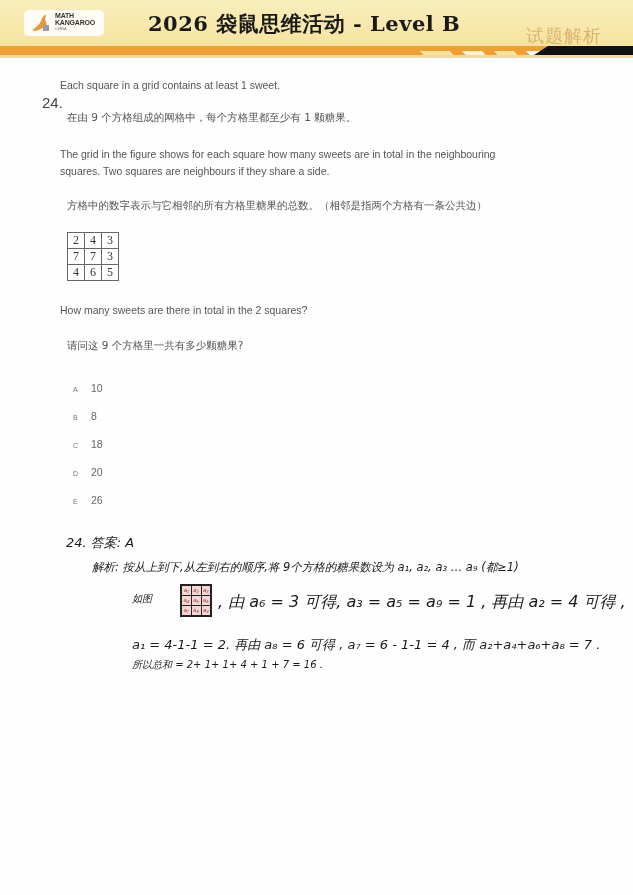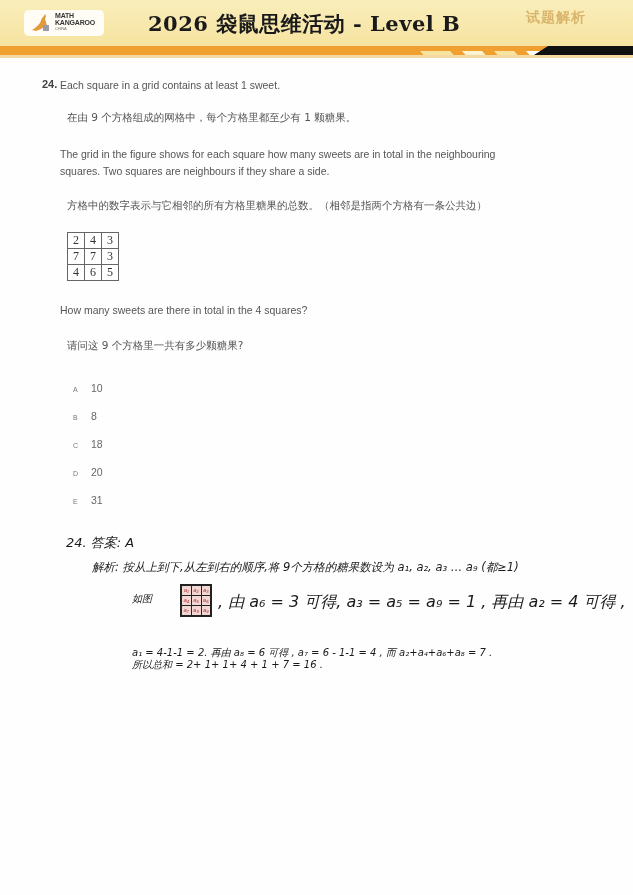--- a/index.html
+++ b/index.html
@@ -10,30 +10,30 @@
   .banner { position: absolute; left: 0; top: 0; width: 633px; height: 46px; background: #f7e7a8;
             background: linear-gradient(180deg, #f9eebb 0%, #f6e3a0 100%); padding-left: 14px; }
   .logo { position: absolute; left: 24px; top: 10px; width: 80px; height: 26px; background: #fffdf6;
           border-radius: 5px; display: flex; align-items: center; padding-left: 6px; }
   .logo-roo { width: 22px; height: 20px; position: relative; }
   .logo-roo svg { width: 22px; height: 20px; }
   .logo-text { font-family: "Liberation Sans", sans-serif; font-size: 7px; line-height: 6.5px; color: #333; font-weight: bold; margin-left: 3px; letter-spacing: -0.2px; }
   .logo-text .small { font-size: 4px; color: #777; font-weight: normal; }
   .title { position: absolute; left: 148px; top: 10px; font-family: "DejaVu Serif", "Liberation Serif", serif;
            font-weight: bold; font-size: 21px; color: #1a1a1a; letter-spacing: 0.5px; white-space: nowrap; }
-  .tag { position: absolute; left: 526px; top: 9px; font-family: "DejaVu Serif", serif; font-weight: bold;
-         font-size: 14px; color: #d9b46c; letter-spacing: 1px; }
+  .tag { position: absolute; left: 526px; top: 24px; font-family: "DejaVu Serif", serif; font-weight: normal;
+         font-size: 18px; color: #d9b46c; letter-spacing: 1px; }
   .stripe-orange { position: absolute; left: 0; top: 46px; width: 633px; height: 9px; background: #f0a030; }
   .stripe-light { position: absolute; left: 0; top: 55px; width: 633px; height: 3px; background: #f4d9a0; }
   .stripe-deco { position: absolute; left: 410px; top: 46px; width: 140px; height: 9px; overflow: hidden; }
   .stripe-black { position: absolute; left: 548px; top: 46px; width: 85px; height: 9px; background: #111; }
   .stripe-black:before { content: ""; position: absolute; left: -14px; top: 0; border-right: 14px solid #111; border-top: 9px solid transparent; }
 
   
-  .q-num { position: absolute; left: 42px; top: 78px; font-size: 11px; font-weight: bold; color: #444; }
+  .q-num { position: absolute; left: 42px; top: 94px; font-size: 15px; font-weight: normal; color: #444; }
   .q-line { position: absolute; left: 60px; font-size: 10.5px; color: #555; white-space: nowrap; }
   .q-zh { position: absolute; left: 67px; font-size: 10.5px; color: #555; white-space: nowrap; font-family: "DejaVu Sans", sans-serif; text-align: center; }
 
   .grid { position: absolute; left: 67px; top: 232px; border-collapse: collapse; border: 1.5px solid #555; }
   .grid td { width: 17px; height: 16px; border: 1px solid #666; text-align: center; vertical-align: middle;
              font-family: "Liberation Serif", "DejaVu Serif", serif; font-size: 12px; color: #333; padding: 0; }
 
   .choice { position: absolute; left: 73px; font-size: 10.5px; color: #666; white-space: nowrap; }
   .choice .letter { font-size: 7px; color: #777; display: inline-block; width: 18px; }
 
@@ -96,37 +96,37 @@
     <td>3</td>
   </tr>
   <tr>
     <td>4</td>
     <td>6</td>
     <td>5</td>
   </tr>
 </tbody>
   </table>
 
-<div class="q-line" style="top:304px">How many sweets are there in total in the 4 squares?</div>
+<div class="q-line" style="top:304px">How many sweets are there in total in the 2 squares?</div>
 <div class="q-zh" style="top:339px">请问这 9 个方格里一共有多少颗糖果?</div>
 
 <div class="choice" style="top:382px">
   <span class="letter">A</span><span>10</span>
 </div>
 <div class="choice" style="top:410px">
   <span class="letter">B</span><span>8</span>
 </div>
 <div class="choice" style="top:438px">
   <span class="letter">C</span><span>18</span>
 </div>
 <div class="choice" style="top:466px">
   <span class="letter">D</span><span>20</span>
 </div>
 <div class="choice" style="top:494px">
-  <span class="letter">E</span><span>31</span>
+  <span class="letter">E</span><span>26</span>
 </div>
 
 <div class="hw" style="left:66px; top:534px; font-size:13px;">24. 答案: A</div>
 <div class="hw" style="left:92px; top:560px; font-size:11.5px;font-style:italic;">解析: 按从上到下,从左到右的顺序,将 9个方格的糖果数设为 a₁, a₂, a₃ … a₉ (都≥1)</div>
 <div class="hw" style="left:132px; top:592px; font-size:10px;">如图</div>
 <table class="hw-grid">
   <tbody>
       <tr>
     <td>a₁</td>
     <td>a₂</td>
@@ -138,14 +138,14 @@
     <td>a₆</td>
   </tr>
   <tr>
     <td>a₇</td>
     <td>a₈</td>
     <td>a₉</td>
   </tr>
 </tbody>
   </table>
 <div class="hw" style="left:218px; top:592px; font-size:16px;">, 由 a₆ = 3 可得,  a₃ = a₅ = a₉ = 1 , 再由 a₂ = 4 可得 ,</div>
-<div class="hw" style="left:132px; top:636px; font-size:10px;margin-top:10px;">a₁ = 4-1-1 = 2. 再由 a₈ = 6 可得 , a₇ = 6 - 1-1 = 4 , 而 a₂+a₄+a₆+a₈ = 7 .</div>
+<div class="hw" style="left:132px; top:636px; font-size:13px;">a₁ = 4-1-1 = 2. 再由 a₈ = 6 可得 , a₇ = 6 - 1-1 = 4 , 而 a₂+a₄+a₆+a₈ = 7 .</div>
 <div class="hw" style="left:132px; top:658px; font-size:10px;">所以总和 = 2+ 1+ 1+ 4 + 1 + 7 = 16 .</div>
 
 </body></html>

